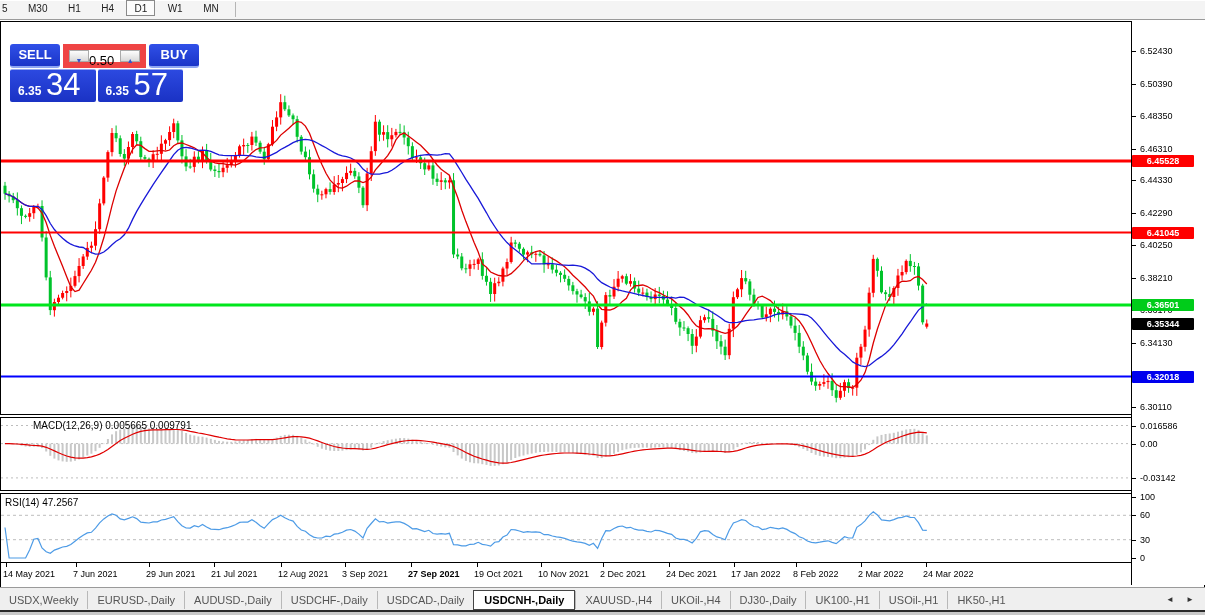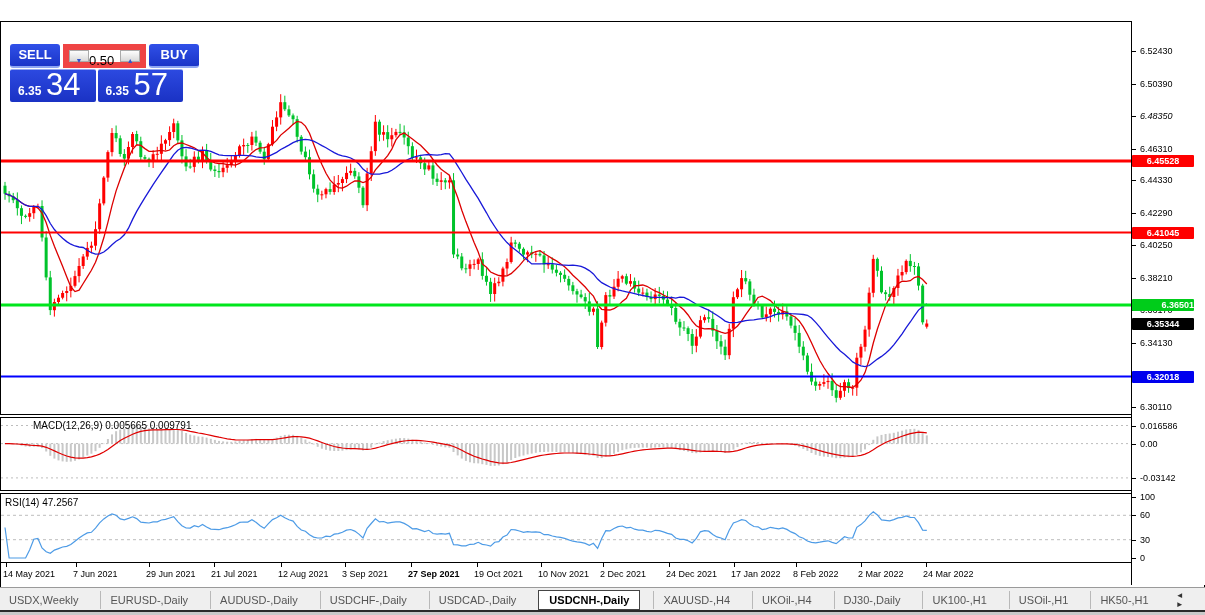--- a/index.html
+++ b/index.html
@@ -47,33 +47,43 @@
   .vol-field{flex:1;font-size:13px;color:#000;text-align:right;padding:3px 6px 0 0;background:#fff;}
   .tp-prices{display:flex;height:33px;margin-top:1px;}
   .price-box{position:relative;background:linear-gradient(#2c49e0,#1a32c4);color:#fff;border-radius:2px;
     flex:1;border-top:1px solid #93a7f0;}
   .price-box.left{margin-right:2px;}
   .p-small{position:absolute;left:8px;bottom:4px;font-size:12px;font-weight:bold;}
   .p-big{position:absolute;left:36px;top:-3px;font-size:31px;font-weight:normal;}
   .p-sup{position:absolute;left:88px;top:1px;font-size:13px;font-weight:bold;}
   
   #tabs{position:absolute;left:0;top:587px;width:1205px;height:23px;background:#efefef;
-    border-top:1px solid #9a9a9a;display:flex;align-items:center;font-size:11px;color:#555;gap:13px;}
+    border-top:1px solid #9a9a9a;display:flex;align-items:center;font-size:11px;color:#555;}
   .tab{padding:3px 9px;white-space:nowrap;cursor:pointer;}
   .tab + .tab{border-left:1px solid #b8b8b8;}
   .tab.active{background:#fff;border:1px solid #444;border-left:1px solid #444;color:#000;font-weight:bold;padding:3px 10px;}
   .tab-arrows{margin-left:auto;margin-right:6px;font-size:8px;color:#333;}
   .tab-arrows span{margin:0 5px;cursor:pointer;}
   #bottom-strip{position:absolute;left:0;top:610px;width:1205px;height:5px;background:#c9c9c9;border-top:2px solid #2a2a2a;}
 </style>
 </head>
 <body>
 
 <div class="app">
 
+  <div id="toolbar">
+    <span class="tfbtn first">5</span>
+    <span class="tfbtn">M30</span>
+    <span class="tfbtn">H1</span>
+    <span class="tfbtn">H4</span>
+    <span class="tfbtn active">D1</span>
+    <span class="tfbtn">W1</span>
+    <span class="tfbtn">MN</span>
+    <span class="tbsep"></span>
+  </div>
 
   <div id="frame"></div>
 
   <svg id="main-plot" class="plot" viewBox="0 0 1130 392" xmlns="http://www.w3.org/2000/svg">
       <line x1="4" y1="159.9" x2="4" y2="177.8" stroke="#00c32b" stroke-width="1"></line>
       <rect x="2.5" y="163.7" width="3" height="8.0" fill="#00c32b"></rect>
       <line x1="8.115" y1="169.1" x2="8.115" y2="180.5" stroke="#00c32b" stroke-width="1"></line>
       <rect x="6.615" y="171.7" width="3" height="2.6" fill="#00c32b"></rect>
       <line x1="12.23" y1="170.9" x2="12.23" y2="181.1" stroke="#00c32b" stroke-width="1"></line>
       <rect x="10.73" y="174.3" width="3" height="3.9" fill="#00c32b"></rect>
@@ -767,21 +777,21 @@
       <polyline points="4.0,33.5 8.1,64.0 12.2,64.0 16.3,64.0 20.5,64.0 24.6,64.0 28.7,55.8 32.8,45.2 36.9,44.5 41.0,53.9 45.2,57.7 49.3,59.2 53.4,56.1 57.5,54.6 61.6,53.0 65.7,52.3 69.8,50.5 74.0,47.2 78.1,44.1 82.2,41.3 86.3,38.9 90.4,38.3 94.5,34.1 98.6,28.9 102.8,24.9 106.9,21.9 111.0,19.9 115.1,21.2 119.2,24.9 123.3,25.9 127.5,24.4 131.6,22.8 135.7,24.6 139.8,28.2 143.9,28.6 148.0,29.0 152.1,27.9 156.3,27.8 160.4,26.0 164.5,25.4 168.6,24.0 172.7,22.6 176.8,27.7 180.9,31.7 185.1,34.0 189.2,34.1 193.3,31.7 197.4,32.9 201.5,30.4 205.6,33.0 209.8,35.1 213.9,35.4 218.0,35.7 222.1,34.4 226.2,33.7 230.3,32.4 234.4,30.7 238.6,28.4 242.7,28.0 246.8,28.1 250.9,25.8 255.0,28.3 259.1,31.7 263.2,34.3 267.4,29.7 271.5,25.6 275.6,23.8 279.7,21.2 283.8,23.7 287.9,25.8 292.1,27.1 296.2,32.4 300.3,36.0 304.4,37.3 308.5,40.7 312.6,43.1 316.7,44.0 320.9,44.0 325.0,42.2 329.1,42.7 333.2,40.2 337.3,39.6 341.4,38.3 345.5,36.1 349.7,35.5 353.8,37.1 357.9,40.1 362.0,43.9 366.1,34.3 370.2,29.5 374.4,24.8 378.5,27.9 382.6,27.5 386.7,29.1 390.8,28.4 394.9,27.8 399.0,27.9 403.2,29.4 407.3,31.8 411.4,34.8 415.5,34.6 419.6,36.1 423.7,37.6 427.8,36.3 432.0,39.5 436.1,40.2 440.2,39.6 444.3,40.1 448.4,39.3 452.5,50.6 456.7,50.8 460.8,51.8 464.9,51.9 469.0,50.3 473.1,50.1 477.2,48.3 481.3,50.3 485.5,51.0 489.6,52.2 493.7,48.2 497.8,47.6 501.9,43.0 506.0,41.0 510.1,35.5 514.3,35.8 518.4,37.0 522.5,38.3 526.6,37.6 530.7,38.1 534.8,37.9 539.0,38.3 543.1,40.7 547.2,40.6 551.3,42.0 555.4,42.8 559.5,43.3 563.6,44.3 567.8,45.9 571.9,47.2 576.0,47.9 580.1,48.4 584.2,49.4 588.3,51.3 592.4,49.3 596.6,54.4 600.7,44.5 604.8,36.6 608.9,36.9 613.0,34.5 617.1,32.6 621.3,32.0 625.4,33.9 629.5,33.3 633.6,35.2 637.7,36.2 641.8,36.2 645.9,37.4 650.1,38.0 654.2,36.3 658.3,36.7 662.4,37.9 666.5,39.4 670.6,40.4 674.7,44.0 678.9,45.3 683.0,45.4 687.1,46.7 691.2,49.0 695.3,44.4 699.4,37.8 703.6,36.7 707.7,37.2 711.8,40.4 715.9,42.9 720.0,44.0 724.1,45.7 728.2,36.3 732.4,29.0 736.5,27.5 740.6,25.6 744.7,26.5 748.8,30.1 752.9,32.5 757.0,32.8 761.2,35.6 765.3,34.8 769.4,33.3 773.5,34.1 777.6,34.8 781.7,33.9 785.9,35.4 790.0,37.9 794.1,39.6 798.2,42.7 802.3,44.3 806.4,47.0 810.5,48.3 814.7,48.9 818.8,48.2 822.9,47.4 827.0,46.8 831.1,48.4 835.2,49.6 839.3,46.3 843.5,42.7 847.6,44.0 851.7,43.8 855.8,33.3 859.9,30.6 864.0,26.9 868.2,21.3 872.3,17.8 876.4,20.9 880.5,25.9 884.6,26.3 888.7,26.9 892.8,25.6 897.0,23.9 901.1,23.4 905.2,21.9 909.3,23.4 913.4,23.5 917.5,28.7 921.6,36.1 925.8,36.4" fill="none" stroke="#4d9be6" stroke-width="1.2"></polyline>
     </svg>
 
   <div id="axis-line"></div>
   <div id="price-axis">
       <div class="pdash" style="top: 30.0252px;"></div>
       <div class="ptick" style="top: 25.0252px;">6.52430</div>
       <div class="pdash" style="top: 62.559px;"></div>
       <div class="ptick" style="top: 57.559px;">6.50390</div>
       <div class="pdash" style="top: 95.0928px;"></div>
-      <div class="ptick" style="top: 90.0928px; font-style: italic;">6.48350</div>
+      <div class="ptick" style="top: 90.0928px;">6.48350</div>
       <div class="pdash" style="top: 127.627px;"></div>
       <div class="ptick" style="top: 122.627px;">6.46310</div>
       <div class="pdash" style="top: 159.203px;"></div>
       <div class="ptick" style="top: 154.203px;">6.44330</div>
       <div class="pdash" style="top: 191.737px;"></div>
       <div class="ptick" style="top: 186.737px;">6.42290</div>
       <div class="pdash" style="top: 224.271px;"></div>
       <div class="ptick" style="top: 219.271px;">6.40250</div>
       <div class="pdash" style="top: 256.805px;"></div>
       <div class="ptick" style="top: 251.805px;">6.38210</div>
@@ -800,21 +810,21 @@
       <div class="pdash" style="top: 476px;"></div>
       <div class="ptick" style="top: 471px;">100</div>
       <div class="pdash" style="top: 494.3px;"></div>
       <div class="ptick" style="top: 489.3px;">60</div>
       <div class="pdash" style="top: 518.7px;"></div>
       <div class="ptick" style="top: 513.7px;">30</div>
       <div class="pdash" style="top: 537px;"></div>
       <div class="ptick" style="top: 532px;">0</div>
       <div class="badge" style="top: 134.098px; background: rgb(255, 0, 0);">6.45528</div>
       <div class="badge" style="top: 205.592px; background: rgb(255, 0, 0);">6.41045</div>
-      <div class="badge" style="top: 278.06px; background: rgb(0, 204, 26); text-align: right;">6.36501</div>
+      <div class="badge" style="top: 278.06px; background: rgb(0, 204, 26);">6.36501</div>
       <div class="badge" style="top: 296.511px; background: rgb(0, 0, 0);">6.35344</div>
       <div class="badge" style="top: 349.554px; background: rgb(0, 0, 238);">6.32018</div>
     </div>
   <div id="date-axis">
       <div class="dtick" style="left: 5px;"></div>
       <div class="dlabel" style="left: 2px;">14 May 2021</div>
       <div class="dtick" style="left: 75px;"></div>
       <div class="dlabel" style="left: 72px;">7 Jun 2021</div>
       <div class="dtick" style="left: 148px;"></div>
       <div class="dlabel" style="left: 145px;">29 Jun 2021</div>

